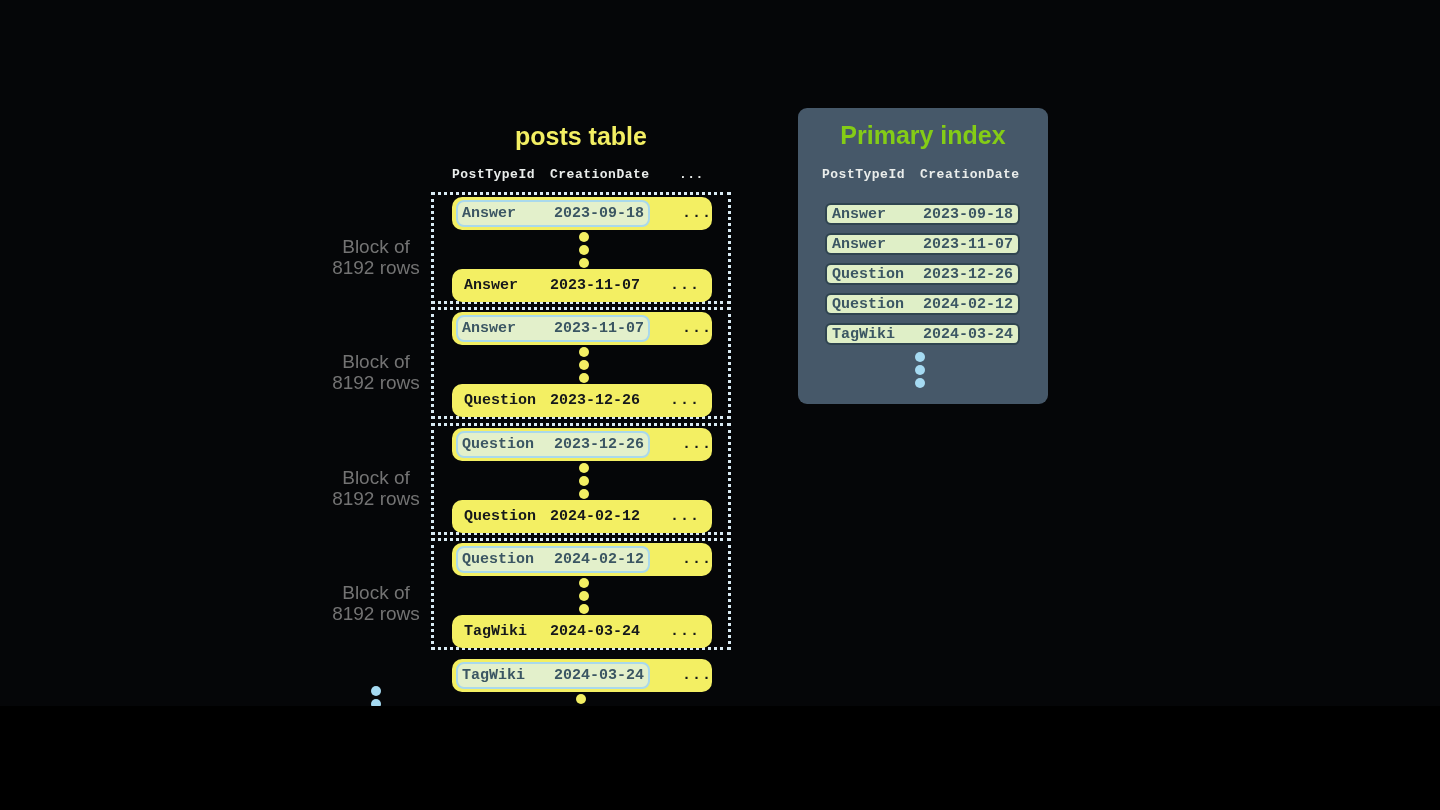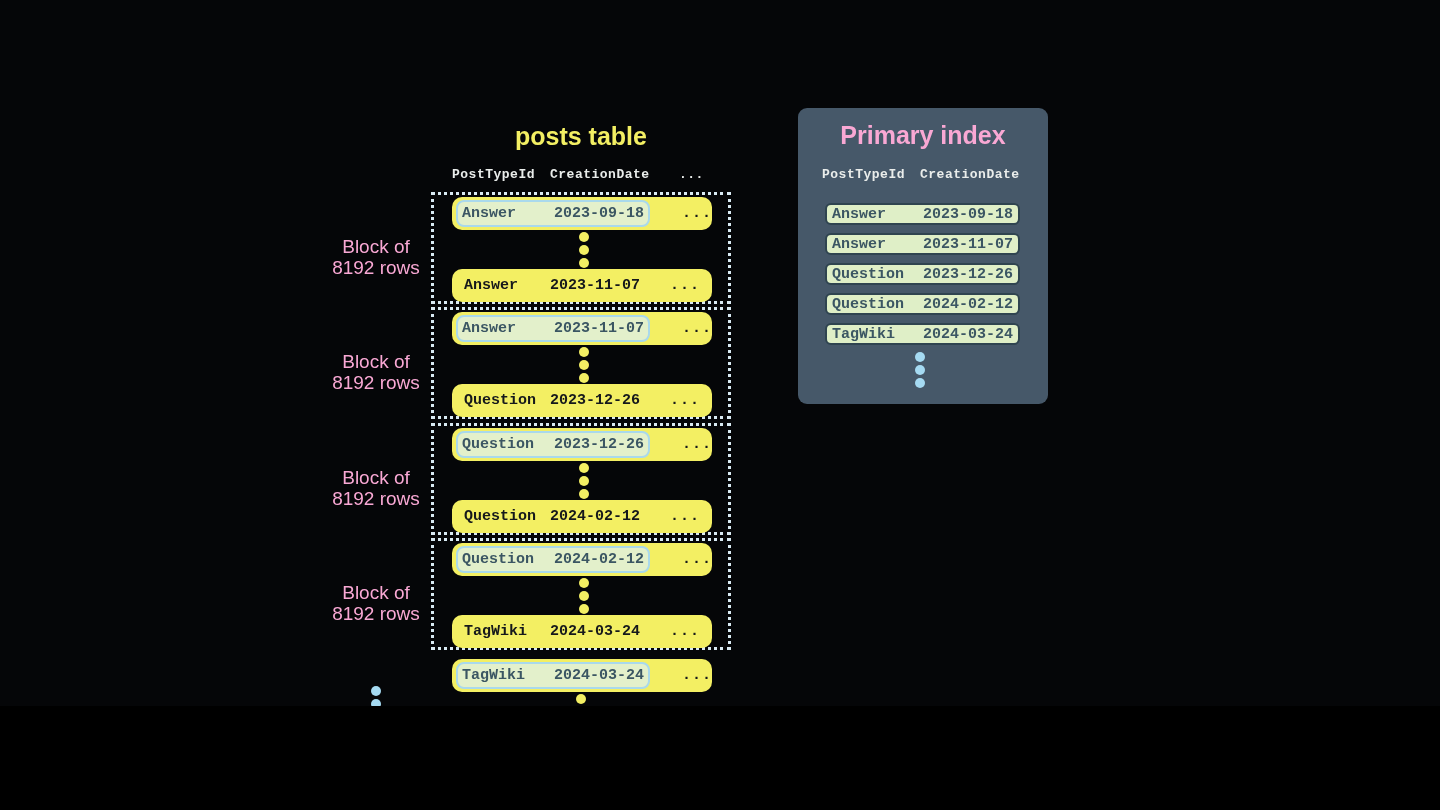--- a/index.html
+++ b/index.html
@@ -22,21 +22,21 @@
   .ch-type  { left:452px; }
   .ch-date  { left:550px; }
   .ch-more  { left:679px; }
 
   .block {
     position:absolute; left:431px; width:300px; height:112px;
     border:3px dotted #D9EAF3; box-sizing:border-box;
   }
   .block-label {
     position:absolute; left:-113px; top:41px; width:110px;
-    text-align:center; color:#f9a8d4; font-size:19px; line-height:21px;
+    text-align:center; color:#737373; font-size:19px; line-height:21px;
   }
   .yrow {
     position:absolute; left:18px; width:260px; height:33px;
     background:#F3EF63; border-radius:10px; box-sizing:border-box;
     display:flex; align-items:center;
     font-size:15px; font-weight:bold; color:#15181b;
   }
   .yrow.first { top:2px; }
   .yrow.last  { top:74px; padding:0 12px; }
   .yrow .t { width:86px; }
@@ -58,21 +58,21 @@
   .overflow-row { top:659px; left:452px; position:absolute; }
   .overflow-row .yrow { position:relative; left:0; top:0; }
 
   
   .panel {
     position:absolute; left:798px; top:108px; width:250px; height:296px;
     background:#465869; border-radius:9px;
   }
   .panel-title {
     position:absolute; top:13px; left:0; width:100%; text-align:center;
-    font-size:25px; font-weight:600; color:#f9a8d4;
+    font-size:25px; font-weight:600; color:#84cc16;
   }
   .p-head { position:absolute; top:59px; font-size:13px; font-weight:600; color:#EAEDEB; letter-spacing:0.5px; }
   .ph-type { left:24px; } .ph-date { left:122px; }
   .ipill {
     position:absolute; left:27px; width:195px; height:22px; box-sizing:border-box;
     background:#DFEFC7; border:2px solid #2F4450; border-radius:6px;
     display:flex; align-items:center; padding:0 5px;
     font-size:15px; font-weight:bold; color:#3B5663;
   }
   .ipill .d { margin-left:auto; }

